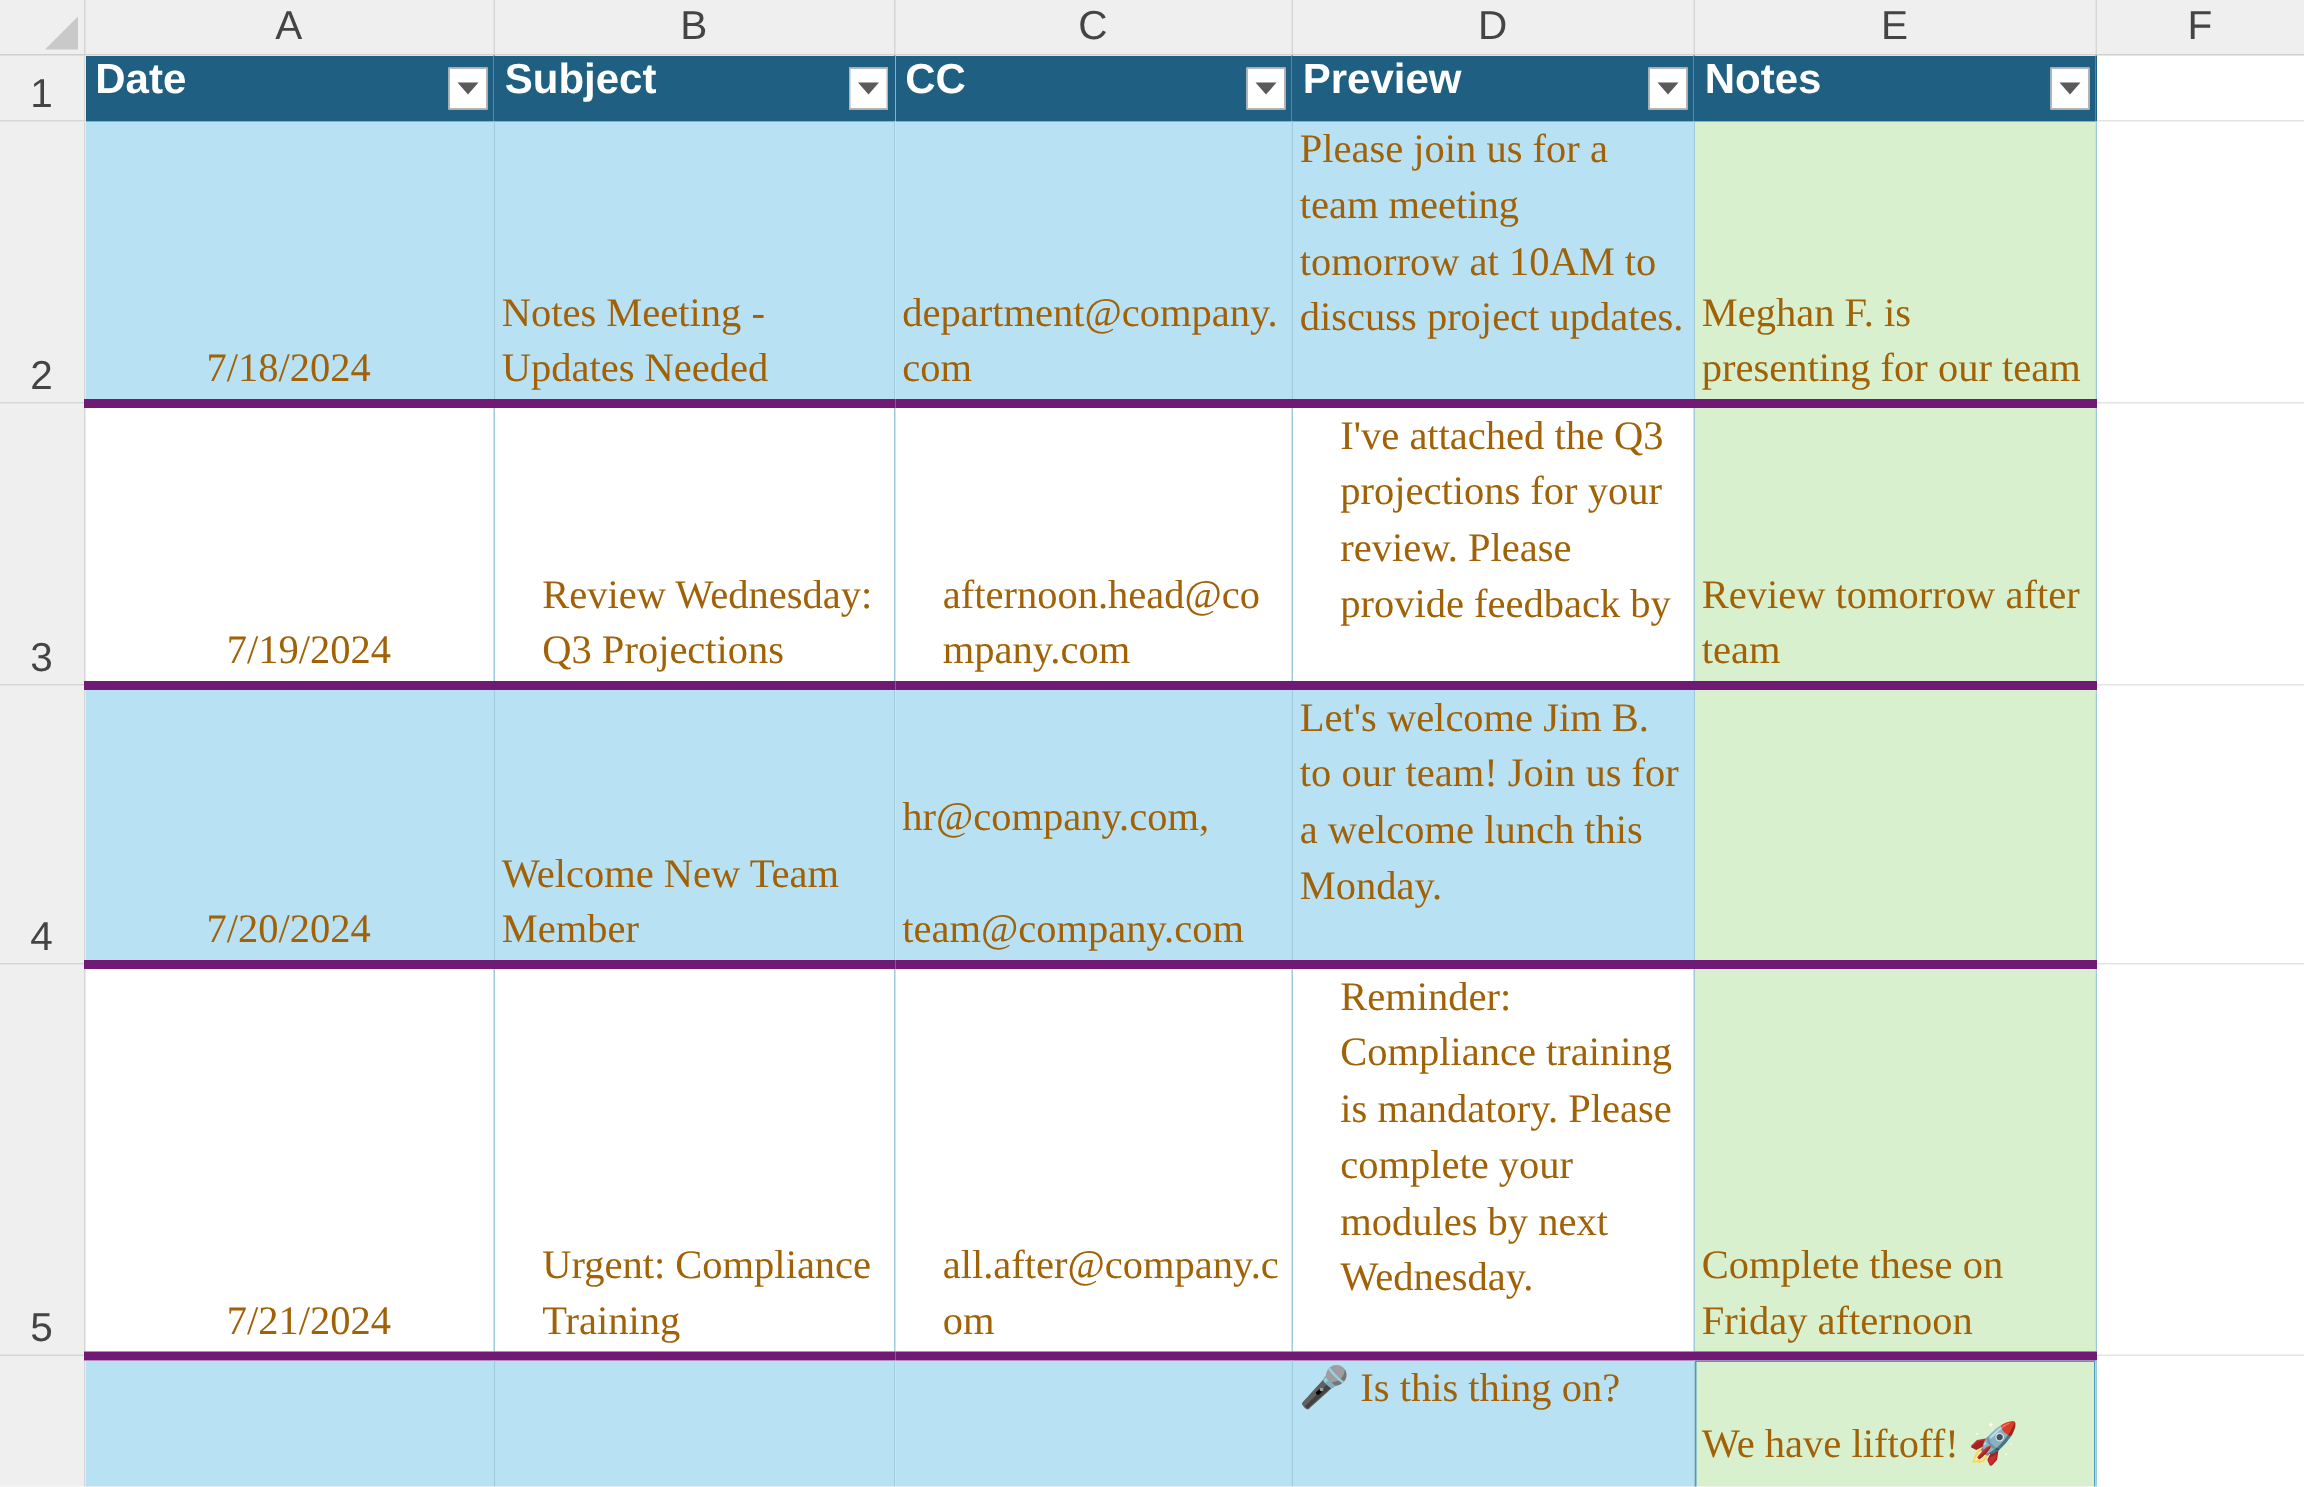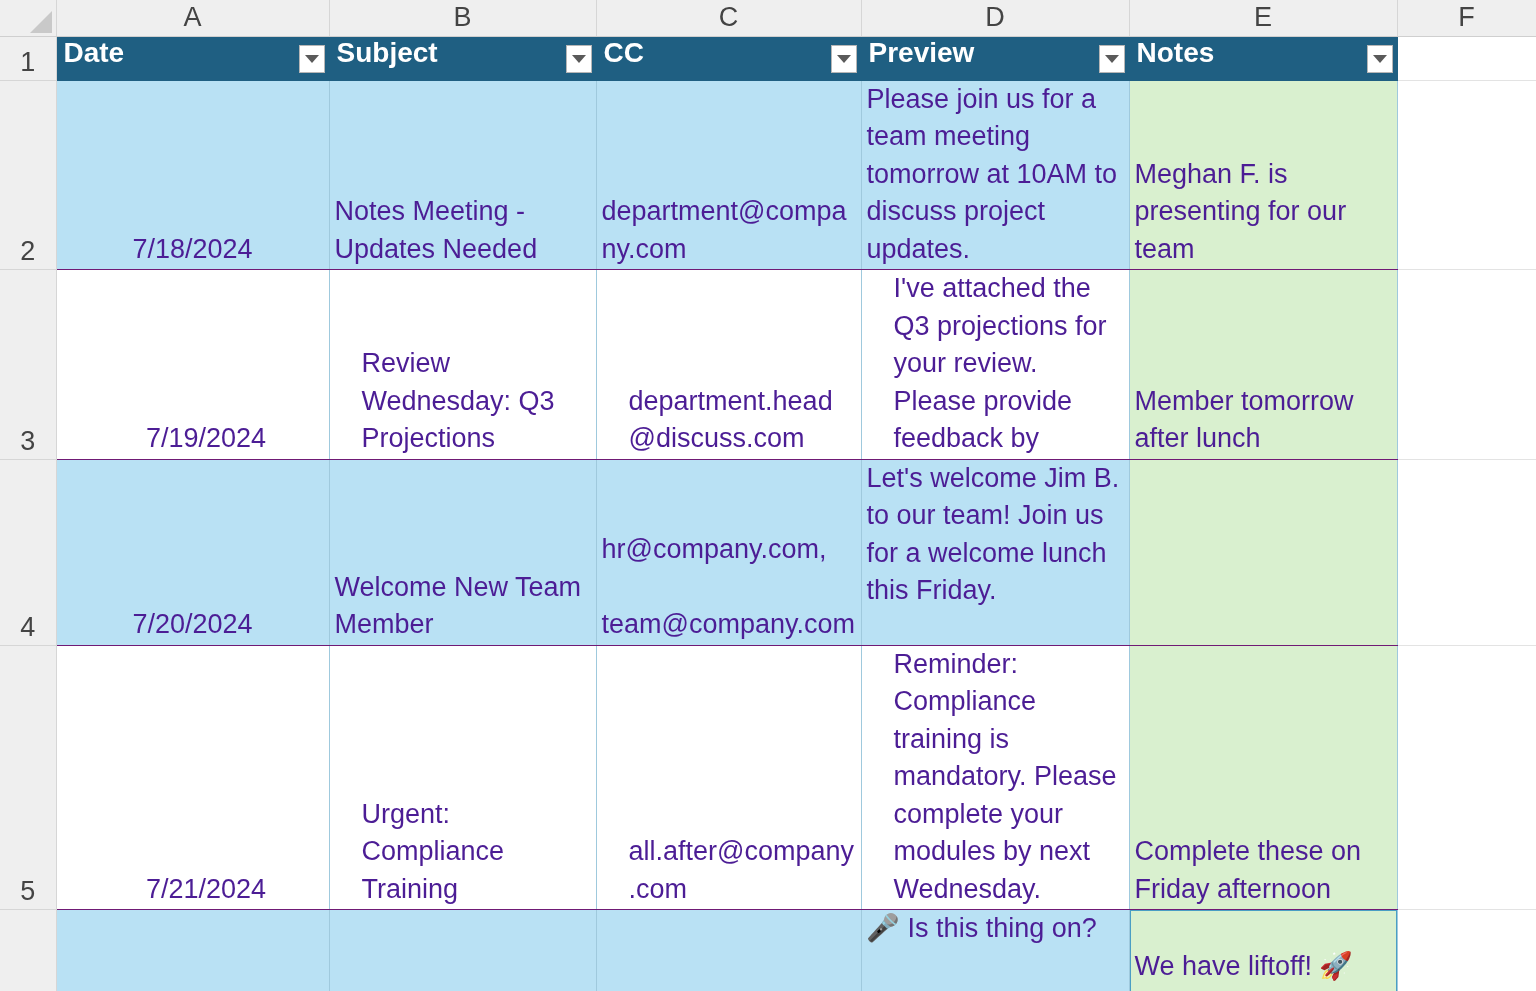--- a/index.html
+++ b/index.html
@@ -64,30 +64,30 @@
     font-size: 27px;
     text-align: center;
     vertical-align: bottom;
     padding-bottom: 2px;
     font-family: "Liberation Sans", sans-serif;
   }
 
   
   td.cell {
     border-right: 1px solid #9fc9dd;
-    border-bottom: 1px solid #701a75;
+    border-bottom: 6px solid #701a75;
     font-size: 27px;
     line-height: 37.5px;
-    color: #4c1d95;
+    color: #a16207;
     vertical-align: bottom;
     padding: 0 5px 1px 5px;
     overflow: hidden;
     white-space: pre-line;
     word-break: break-word;
-    font-family: Liberation Sans, sans-serif;
+    font-family: Liberation Serif, serif;
   }
   td.date  { text-align: center; }
   td.band  { background: #b9e1f4; }
   td.white { background: #ffffff; padding-left: 32px; }
   td.notes { background: #d9f0cf; }
   td.top   { vertical-align: top; }
   td.empty-right {
     background: #ffffff;
     border-right: 1px solid #e3e3e3;
     border-bottom: 1px solid #e3e3e3;
@@ -211,34 +211,34 @@
       <td class="cell band">department@company.com</td>
       <td class="cell band top">Please join us for a team meeting tomorrow at 10AM to discuss project updates.</td>
       <td class="cell notes">Meghan F. is presenting for our team</td>
       <td class="empty-right"></td>
     </tr>
 
     <tr style="height:188px">
       <td class="rowhead">3</td>
       <td class="cell white date">7/19/2024</td>
       <td class="cell white">Review Wednesday: Q3 Projections</td>
-      <td class="cell white">department.head@discuss.com</td>
+      <td class="cell white">afternoon.head@company.com</td>
       <td class="cell white top">I've attached the Q3 projections for your review. Please provide feedback by</td>
-      <td class="cell notes">Member tomorrow after lunch</td>
+      <td class="cell notes">Review tomorrow after team</td>
       <td class="empty-right"></td>
     </tr>
 
     <tr style="height:186px">
       <td class="rowhead">4</td>
       <td class="cell band date">7/20/2024</td>
       <td class="cell band">Welcome New Team Member</td>
       <td class="cell band">hr@company.com,
 
 team@company.com</td>
-      <td class="cell band top">Let's welcome Jim B. to our team! Join us for a welcome lunch this Friday.</td>
+      <td class="cell band top">Let's welcome Jim B. to our team! Join us for a welcome lunch this Monday.</td>
       <td class="cell notes"></td>
       <td class="empty-right"></td>
     </tr>
 
     <tr style="height:261px">
       <td class="rowhead">5</td>
       <td class="cell white date">7/21/2024</td>
       <td class="cell white">Urgent: Compliance Training</td>
       <td class="cell white">all.after@company.com</td>
       <td class="cell white top">Reminder: Compliance training is mandatory. Please complete your modules by next Wednesday.</td>

